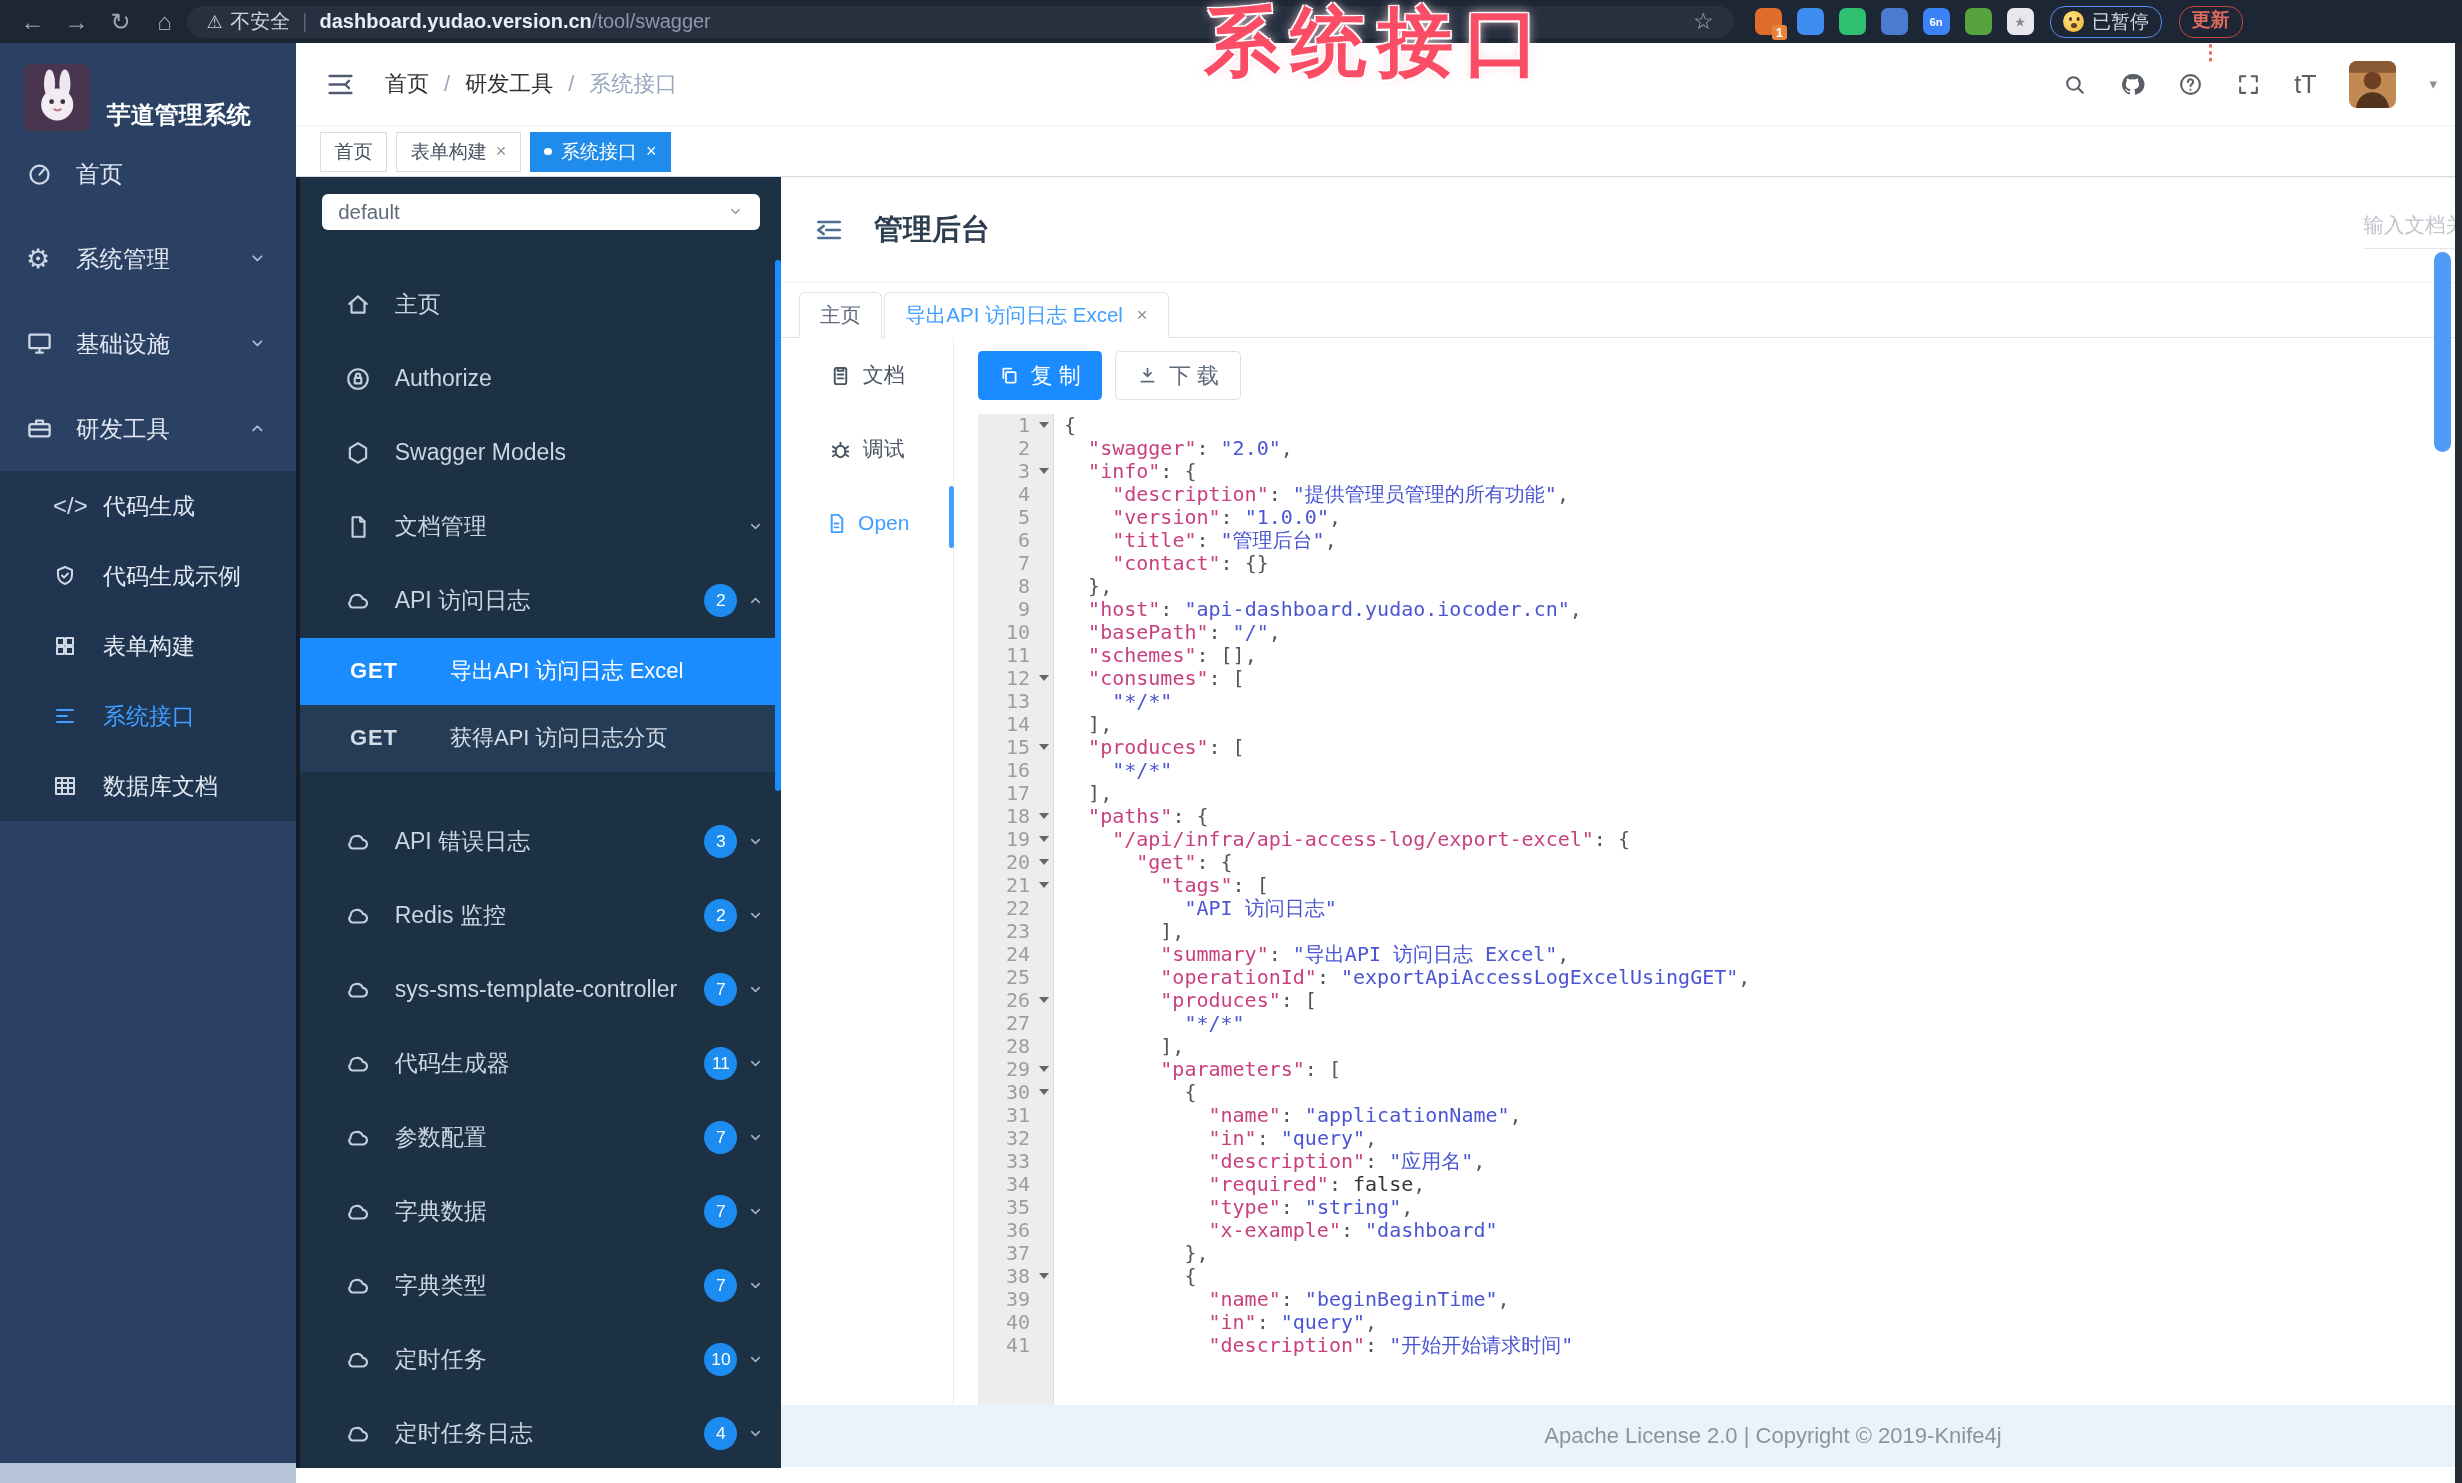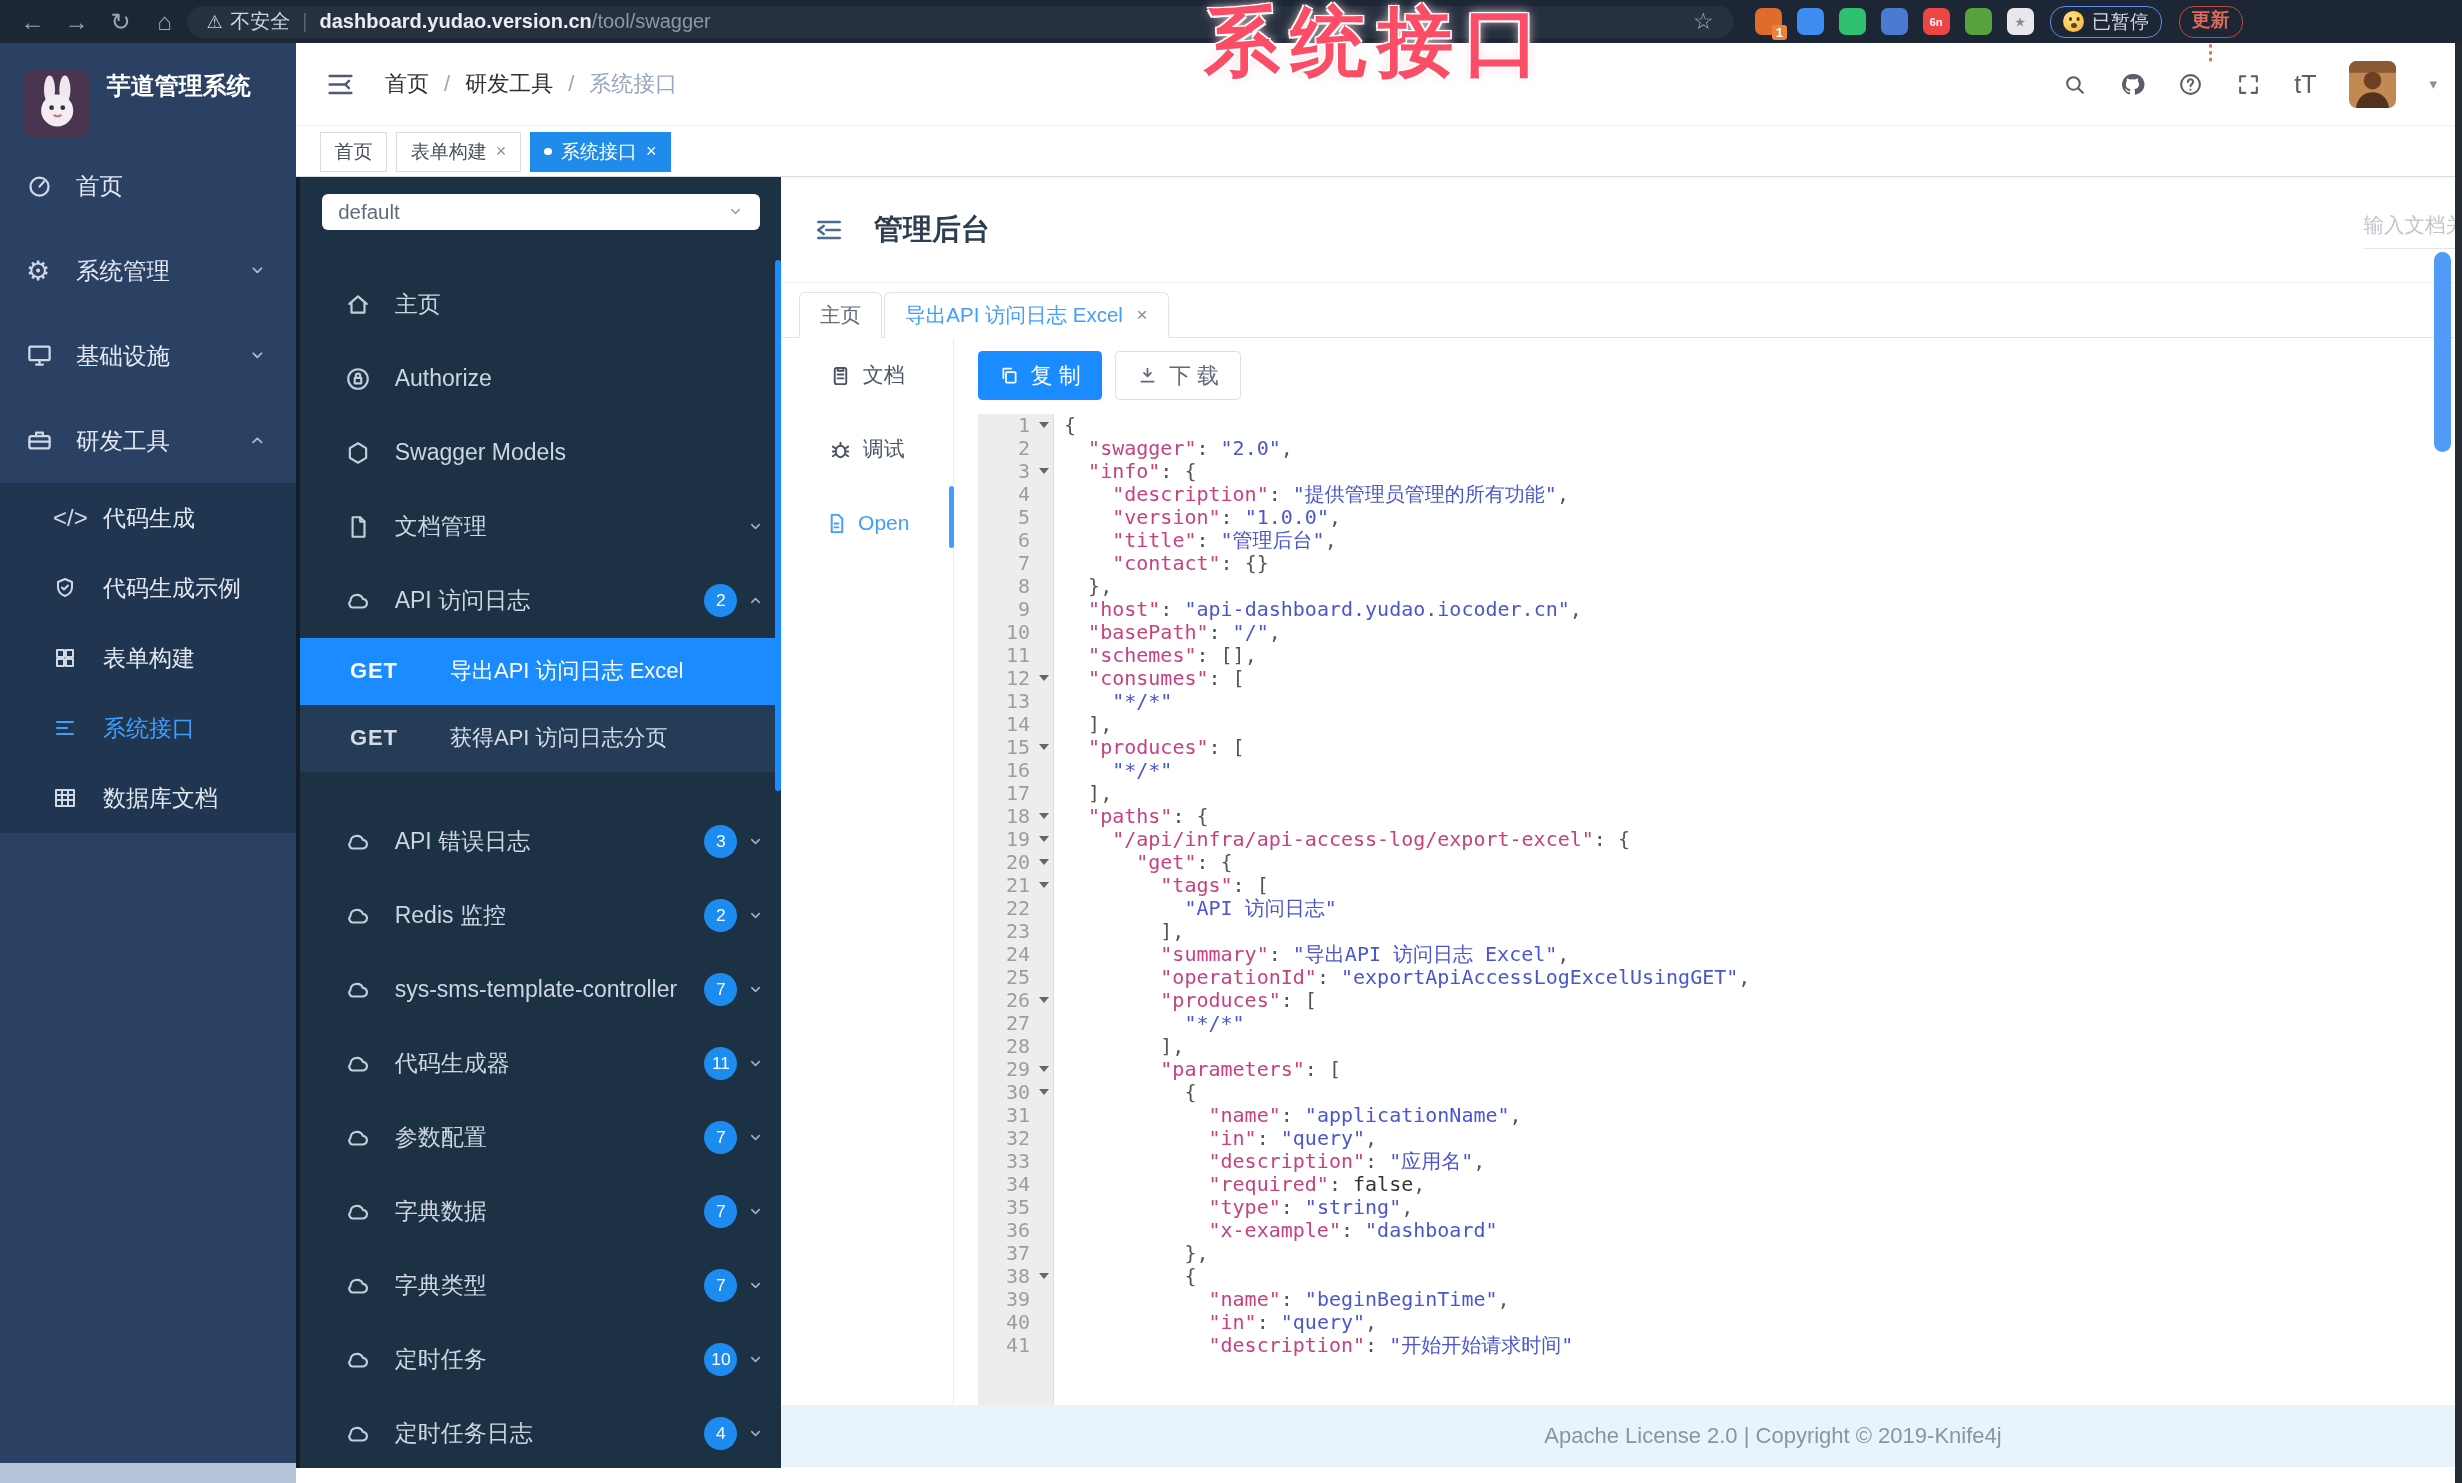--- a/index.html
+++ b/index.html
@@ -32,21 +32,21 @@
   .face::after{content:"";position:absolute;left:7.6px;top:12px;width:6px;height:5.3px;border-radius:50%;background:#5b4426;}
   .dots{font-size:20px;color:#de6a5c;}
 
   
   .watermark{position:absolute;left:1204px;top:-7.6px;z-index:60;font-size:76px;font-weight:700;
              letter-spacing:10.6px;color:#fb4d66;
              text-shadow:0 0 3px #fff,1.5px 1.5px 0 #fff,-1.5px -1.5px 0 #fff,1.5px -1.5px 0 #fff,-1.5px 1.5px 0 #fff,0 0 10.6px #ffd9df;}
 
   
   .app-sidebar{position:absolute;left:0;top:43px;width:296px;height:1420px;background:#2a4164;color:#e2e9f2;overflow:hidden;}
-  .logo{display:flex;align-items:flex-start;gap:16.7px;padding:27px 0 0 23px;height:73px;}
+  .logo{display:flex;align-items:flex-end;gap:16.7px;padding:15px 0 0 23px;height:73px;}
   .logo-avatar{width:67px;height:67px;border-radius:6px;flex:none;}
   .logo-title{font-size:24px;font-weight:700;color:#fff;}
   .menu-item{height:85px;display:flex;align-items:center;padding:0 30px 0 26px;font-size:23.5px;cursor:pointer;}
   .menu-item .ic{font-size:27px;width:35px;color:#cfd9e6;flex:none;display:flex;}
   .menu-item .lbl{margin-left:15px;white-space:nowrap;}
   .menu-item .chev{margin-left:auto;color:#aebdd0;font-size:16.7px;display:flex;}
   .submenu{background:#203650;}
   .submenu .menu-item{height:70px;padding-left:53px;font-size:23px;}
   .submenu .menu-item .ic{font-size:24px;}
   .menu-item.active,.menu-item.active .ic{color:#3f9eff;}
@@ -168,21 +168,21 @@
       <span class="upath">/tool/swagger</span>
       <span class="star">☆</span>
     </div>
     <div class="extrow" id="extRow">
         <div class="ext" style="background: rgb(224, 108, 43);">
           <span class="eb">1</span>
         </div>
         <div class="ext" style="background: rgb(61, 142, 240);"></div>
         <div class="ext" style="background: rgb(47, 191, 113);"></div>
         <div class="ext" style="background: rgb(74, 123, 208);"></div>
-        <div class="ext" style="background: #ef4444;">6n</div>
+        <div class="ext" style="background: #3b82f6;">6n</div>
         <div class="ext" style="background: rgb(87, 163, 61);"></div>
         <div class="ext" style="background: rgb(232, 232, 236); color: rgb(138, 138, 150);">★</div>
       </div>
     <div class="pill pause">
       <span class="face"></span>
       <span>已暂停</span>
     </div>
     <div class="pill update">
       <span>更新</span>
       <span class="dots">⋮</span>

